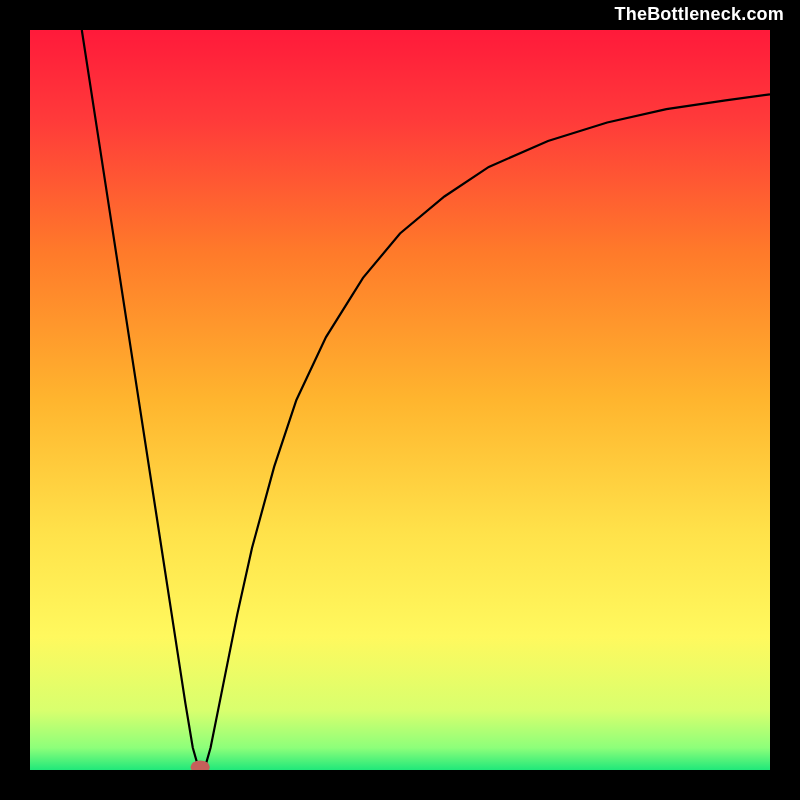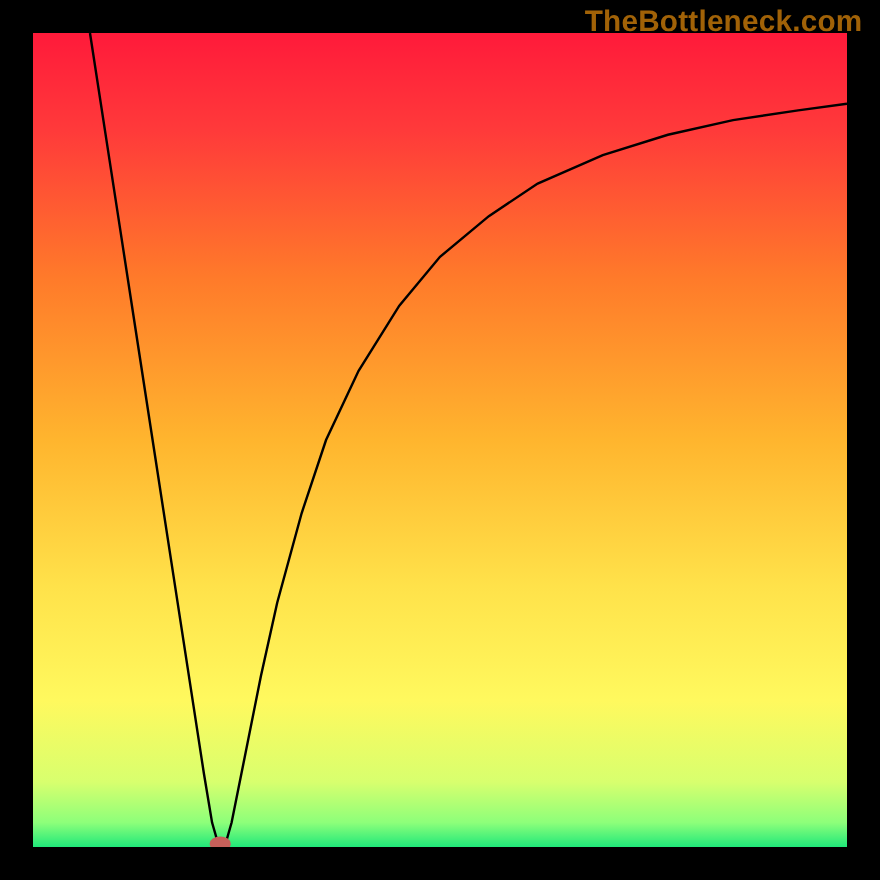--- a/index.html
+++ b/index.html
@@ -14,22 +14,22 @@
   .frame {
     position: relative;
     width: 800px;
     height: 800px;
     background: #000;
   }
   .watermark {
     position: absolute;
     top: 4px;
     right: 16px;
-    color: #a16207;
-    font-size: 27px;
+    color: #ffffff;
+    font-size: 18px;
     font-weight: 600;
     letter-spacing: 0.2px;
     font-family: Arial, Helvetica, sans-serif;
   }
   .plot-area {
     position: absolute;
     left: 30px;
     top: 30px;
     width: 740px;
     height: 740px;

